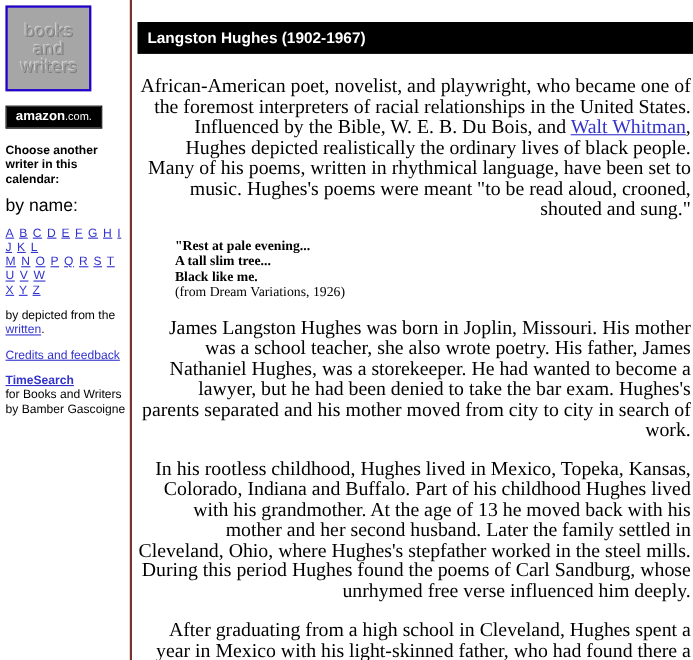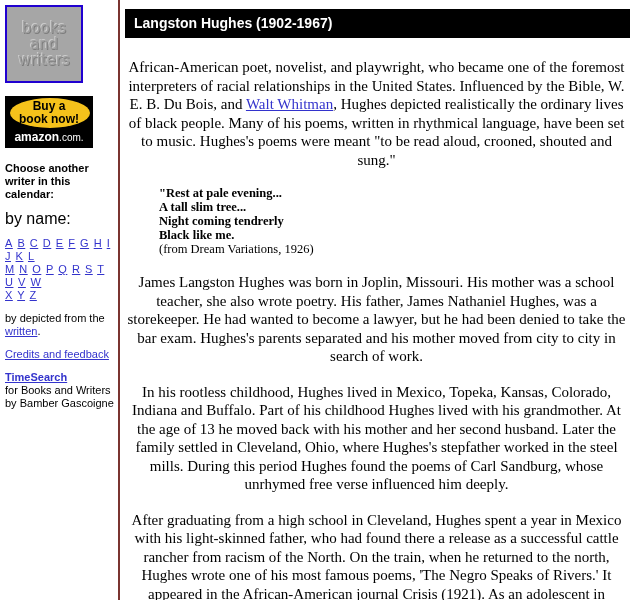--- a/index.html
+++ b/index.html
@@ -136,41 +136,41 @@
   .ts-link {
     font-weight: bold;
     font-size: 11px;
   }
   .ital { }
 
   
   .main {
     position: absolute;
     left: 125px;
-    top: 5px;
+    top: 16px;
     width: 505px;
     height: 488px;
     box-sizing: border-box;
   }
   .title-bar {
     background: #000000;
     color: #ffffff;
     font-family: "Liberation Sans", sans-serif;
     font-weight: bold;
     font-size: 14px;
     line-height: 17px;
     padding: 6px 0 6px 9px;
     margin-top: 4px;
     margin-bottom: 20px;
   }
   .body-text {
     font-family: "Liberation Serif", serif;
-    font-size: 15px;
+    font-size: 18px;
     line-height: 18.5px;
-    text-align: center;
+    text-align: right;
     margin: 0 0 17px 0;
     padding-right: 2px;
   }
   .quote {
     margin: 0 0 17px 34px;
     font-family: "Liberation Serif", serif;
     font-size: 12.5px;
     line-height: 14px;
   }
   .quote .line { font-weight: bold; }
@@ -183,27 +183,20 @@
 
   <div class="sidebar">
 
     <div class="logo-box">
       <div class="logo-word">books</div>
       <div class="logo-word">and</div>
       <div class="logo-word">writers</div>
     </div>
 
     <div class="amazon-btn">
-      <div class="amazon-oval-wrap">
-        <div class="amazon-oval"></div>
-        <div class="amazon-oval-text">
-          <div>Buy a</div>
-          <div>book now!</div>
-        </div>
-      </div>
       <div class="amazon-name"><span>amazon</span><span class="dotcom">.com.</span></div>
     </div>
 
     <div class="side-head">Choose another writer in this calendar:</div>
 
     <div class="side-label">by name:</div>
 
     <div class="alpha">
       <div>
         <a href="#">A</a>
@@ -260,21 +253,20 @@
 
   <div class="main">
 
     <div class="title-bar">Langston Hughes (1902-1967)</div>
 
     <p class="body-text"><span>African-American poet, novelist, and playwright, who became one of the foremost interpreters of racial relationships in the United States. Influenced by the Bible, W. E. B. Du Bois, and </span><a href="#">Walt Whitman</a><span>, Hughes depicted realistically the ordinary lives of black people. Many of his poems, written in rhythmical language, have been set to music. Hughes's poems were meant "to be read aloud, crooned, shouted and sung."</span></p>
 
     <div class="quote">
       <div class="line">"Rest at pale evening...</div>
       <div class="line">A tall slim tree...</div>
-      <div class="line">Night coming tendrerly</div>
       <div class="line">Black like me.</div>
       <div class="src"><span>(from </span><span class="ital">Dream Variations</span><span>, 1926)</span></div>
     </div>
 
     <p class="body-text">James Langston Hughes was born in Joplin, Missouri. His mother was a school teacher, she also wrote poetry. His father, James Nathaniel Hughes, was a storekeeper. He had wanted to become a lawyer, but he had been denied to take the bar exam. Hughes's parents separated and his mother moved from city to city in search of work.</p>
 
     <p class="body-text">In his rootless childhood, Hughes lived in Mexico, Topeka, Kansas, Colorado, Indiana and Buffalo. Part of his childhood Hughes lived with his grandmother. At the age of 13 he moved back with his mother and her second husband. Later the family settled in Cleveland, Ohio, where Hughes's stepfather worked in the steel mills. During this period Hughes found the poems of Carl Sandburg, whose unrhymed free verse influenced him deeply.</p>
 
     <p class="body-text"><span>After graduating from a high school in Cleveland, Hughes spent a year in Mexico with his light-skinned father, who had found there a release as a successful cattle rancher from racism of the North. On the train, when he returned to the north, Hughes wrote one of his most famous poems, 'The Negro Speaks of Rivers.' It appeared in the African-American journal </span><span class="ital">Crisis</span><span> (1921). As an adolescent in Cleveland he participated in the activity of Karamu Players, and published in 1921 his first play, </span></p>
 

